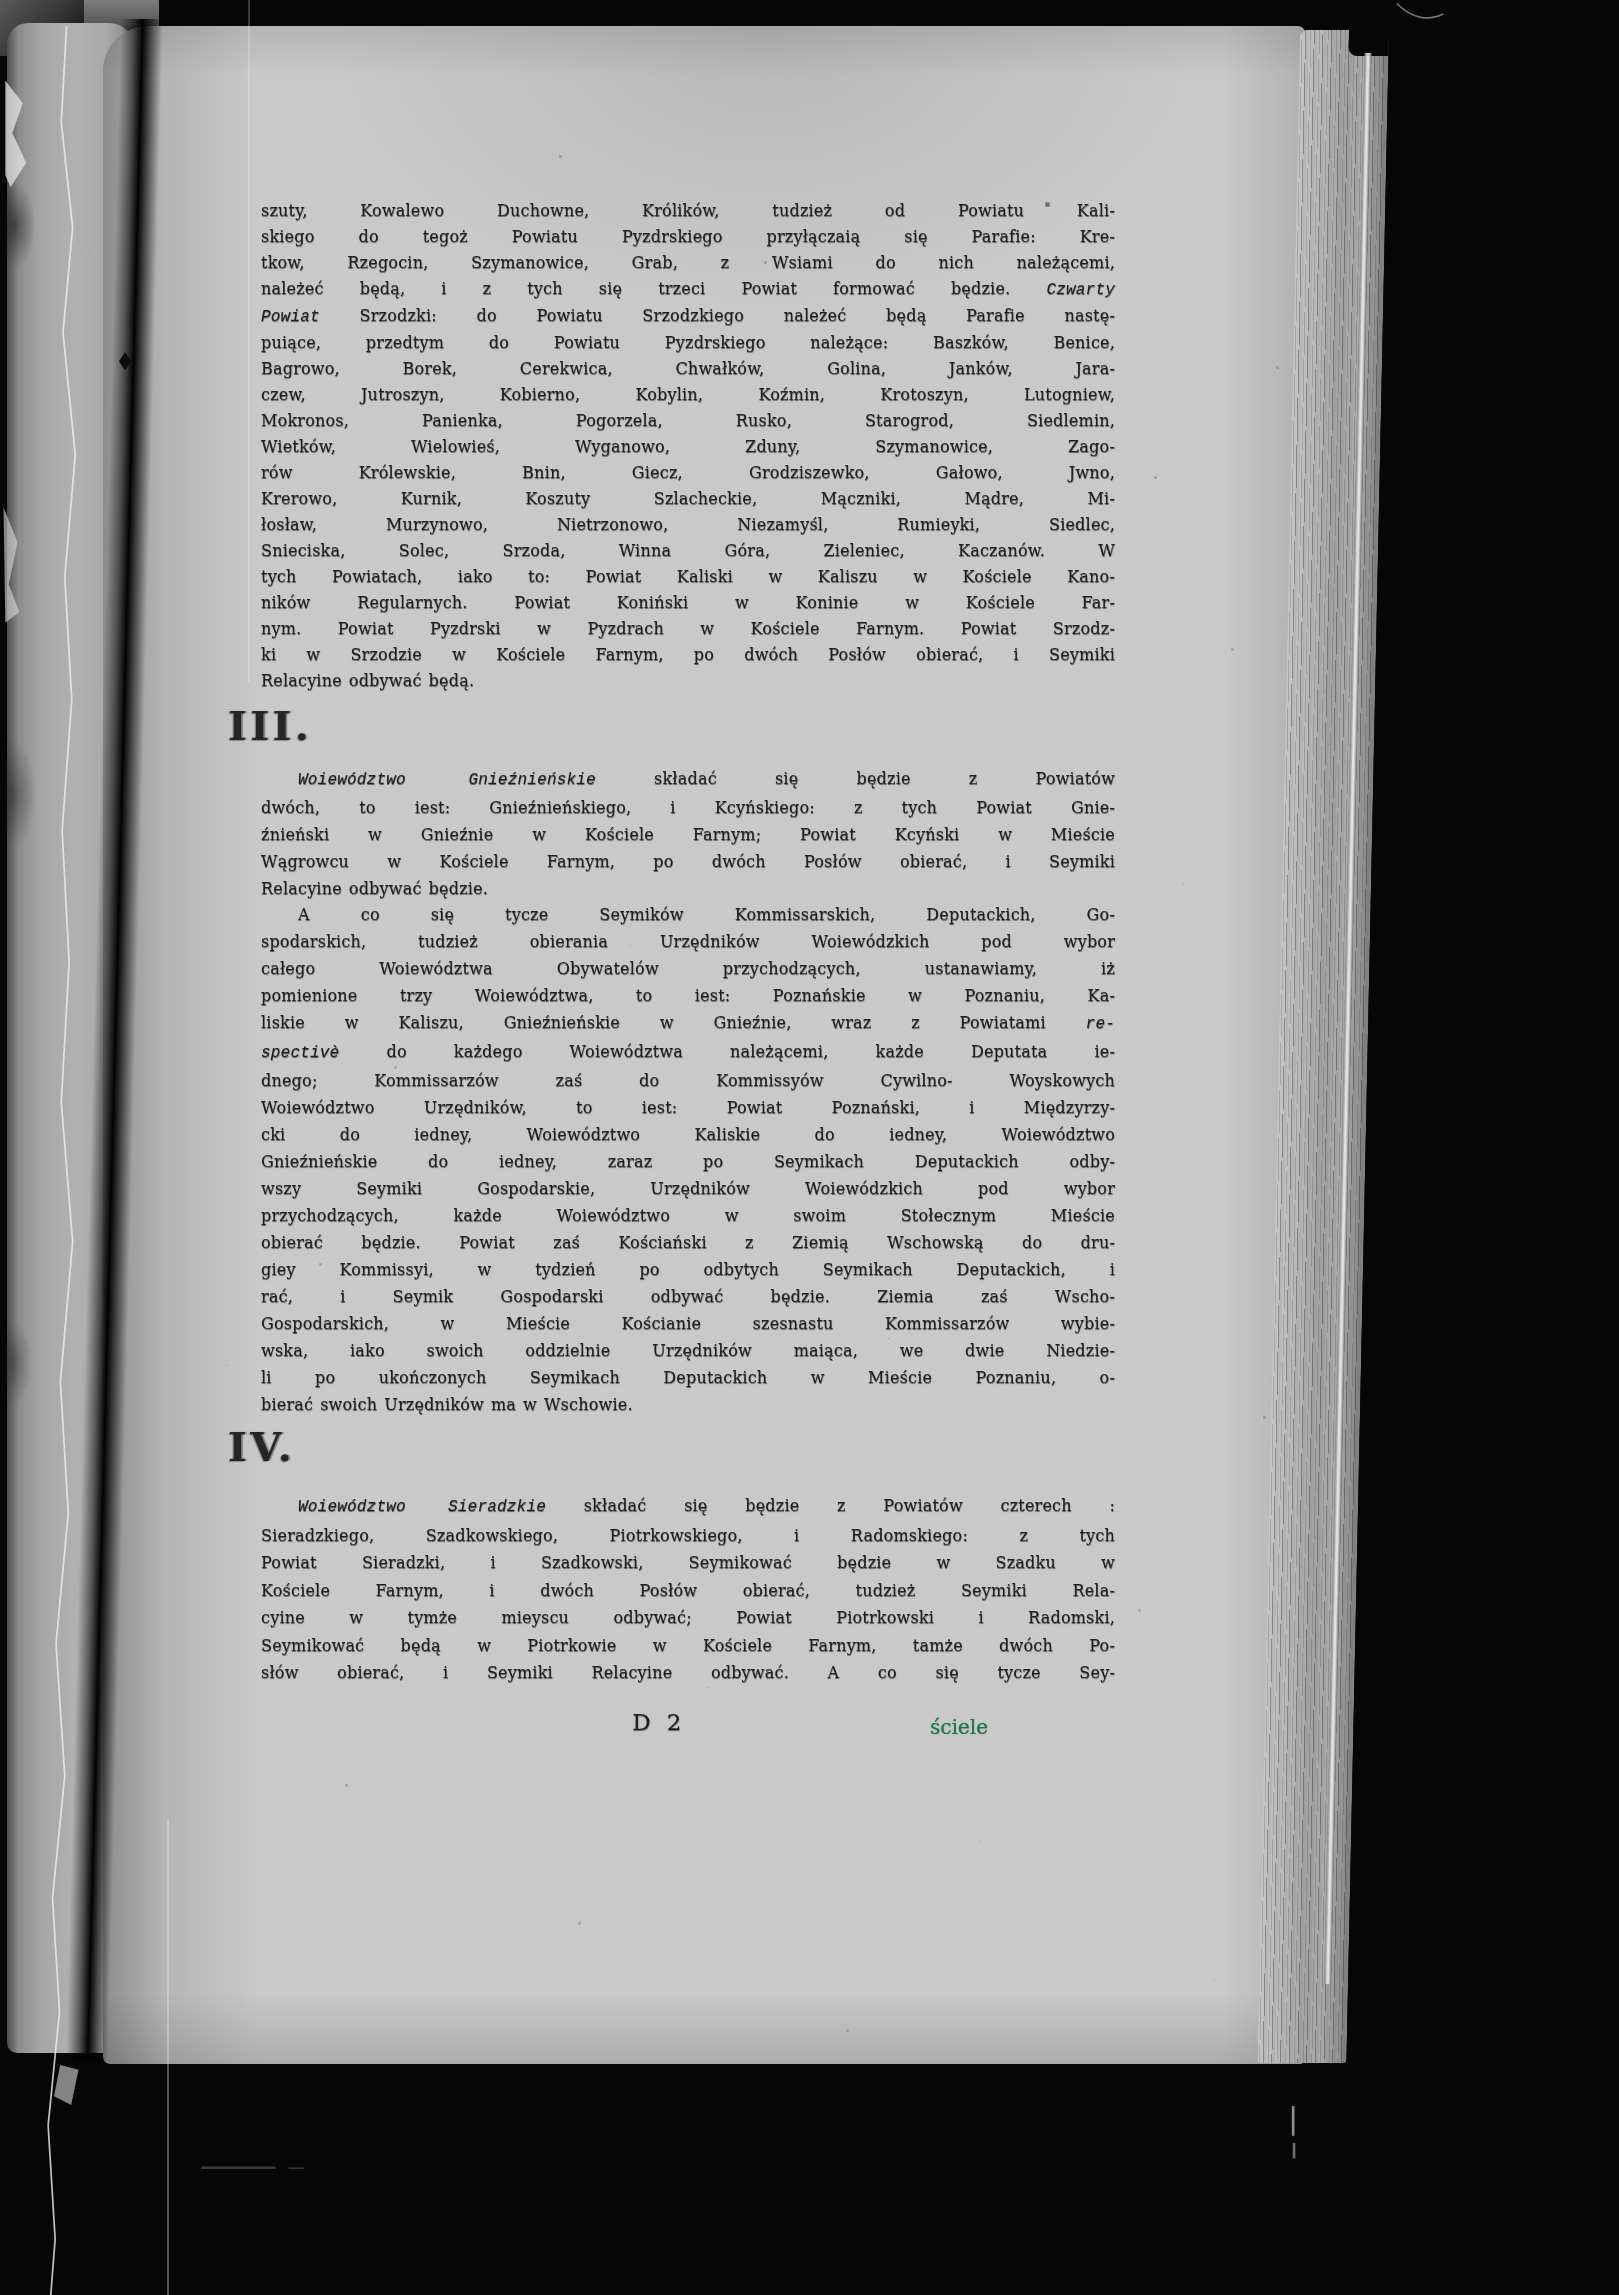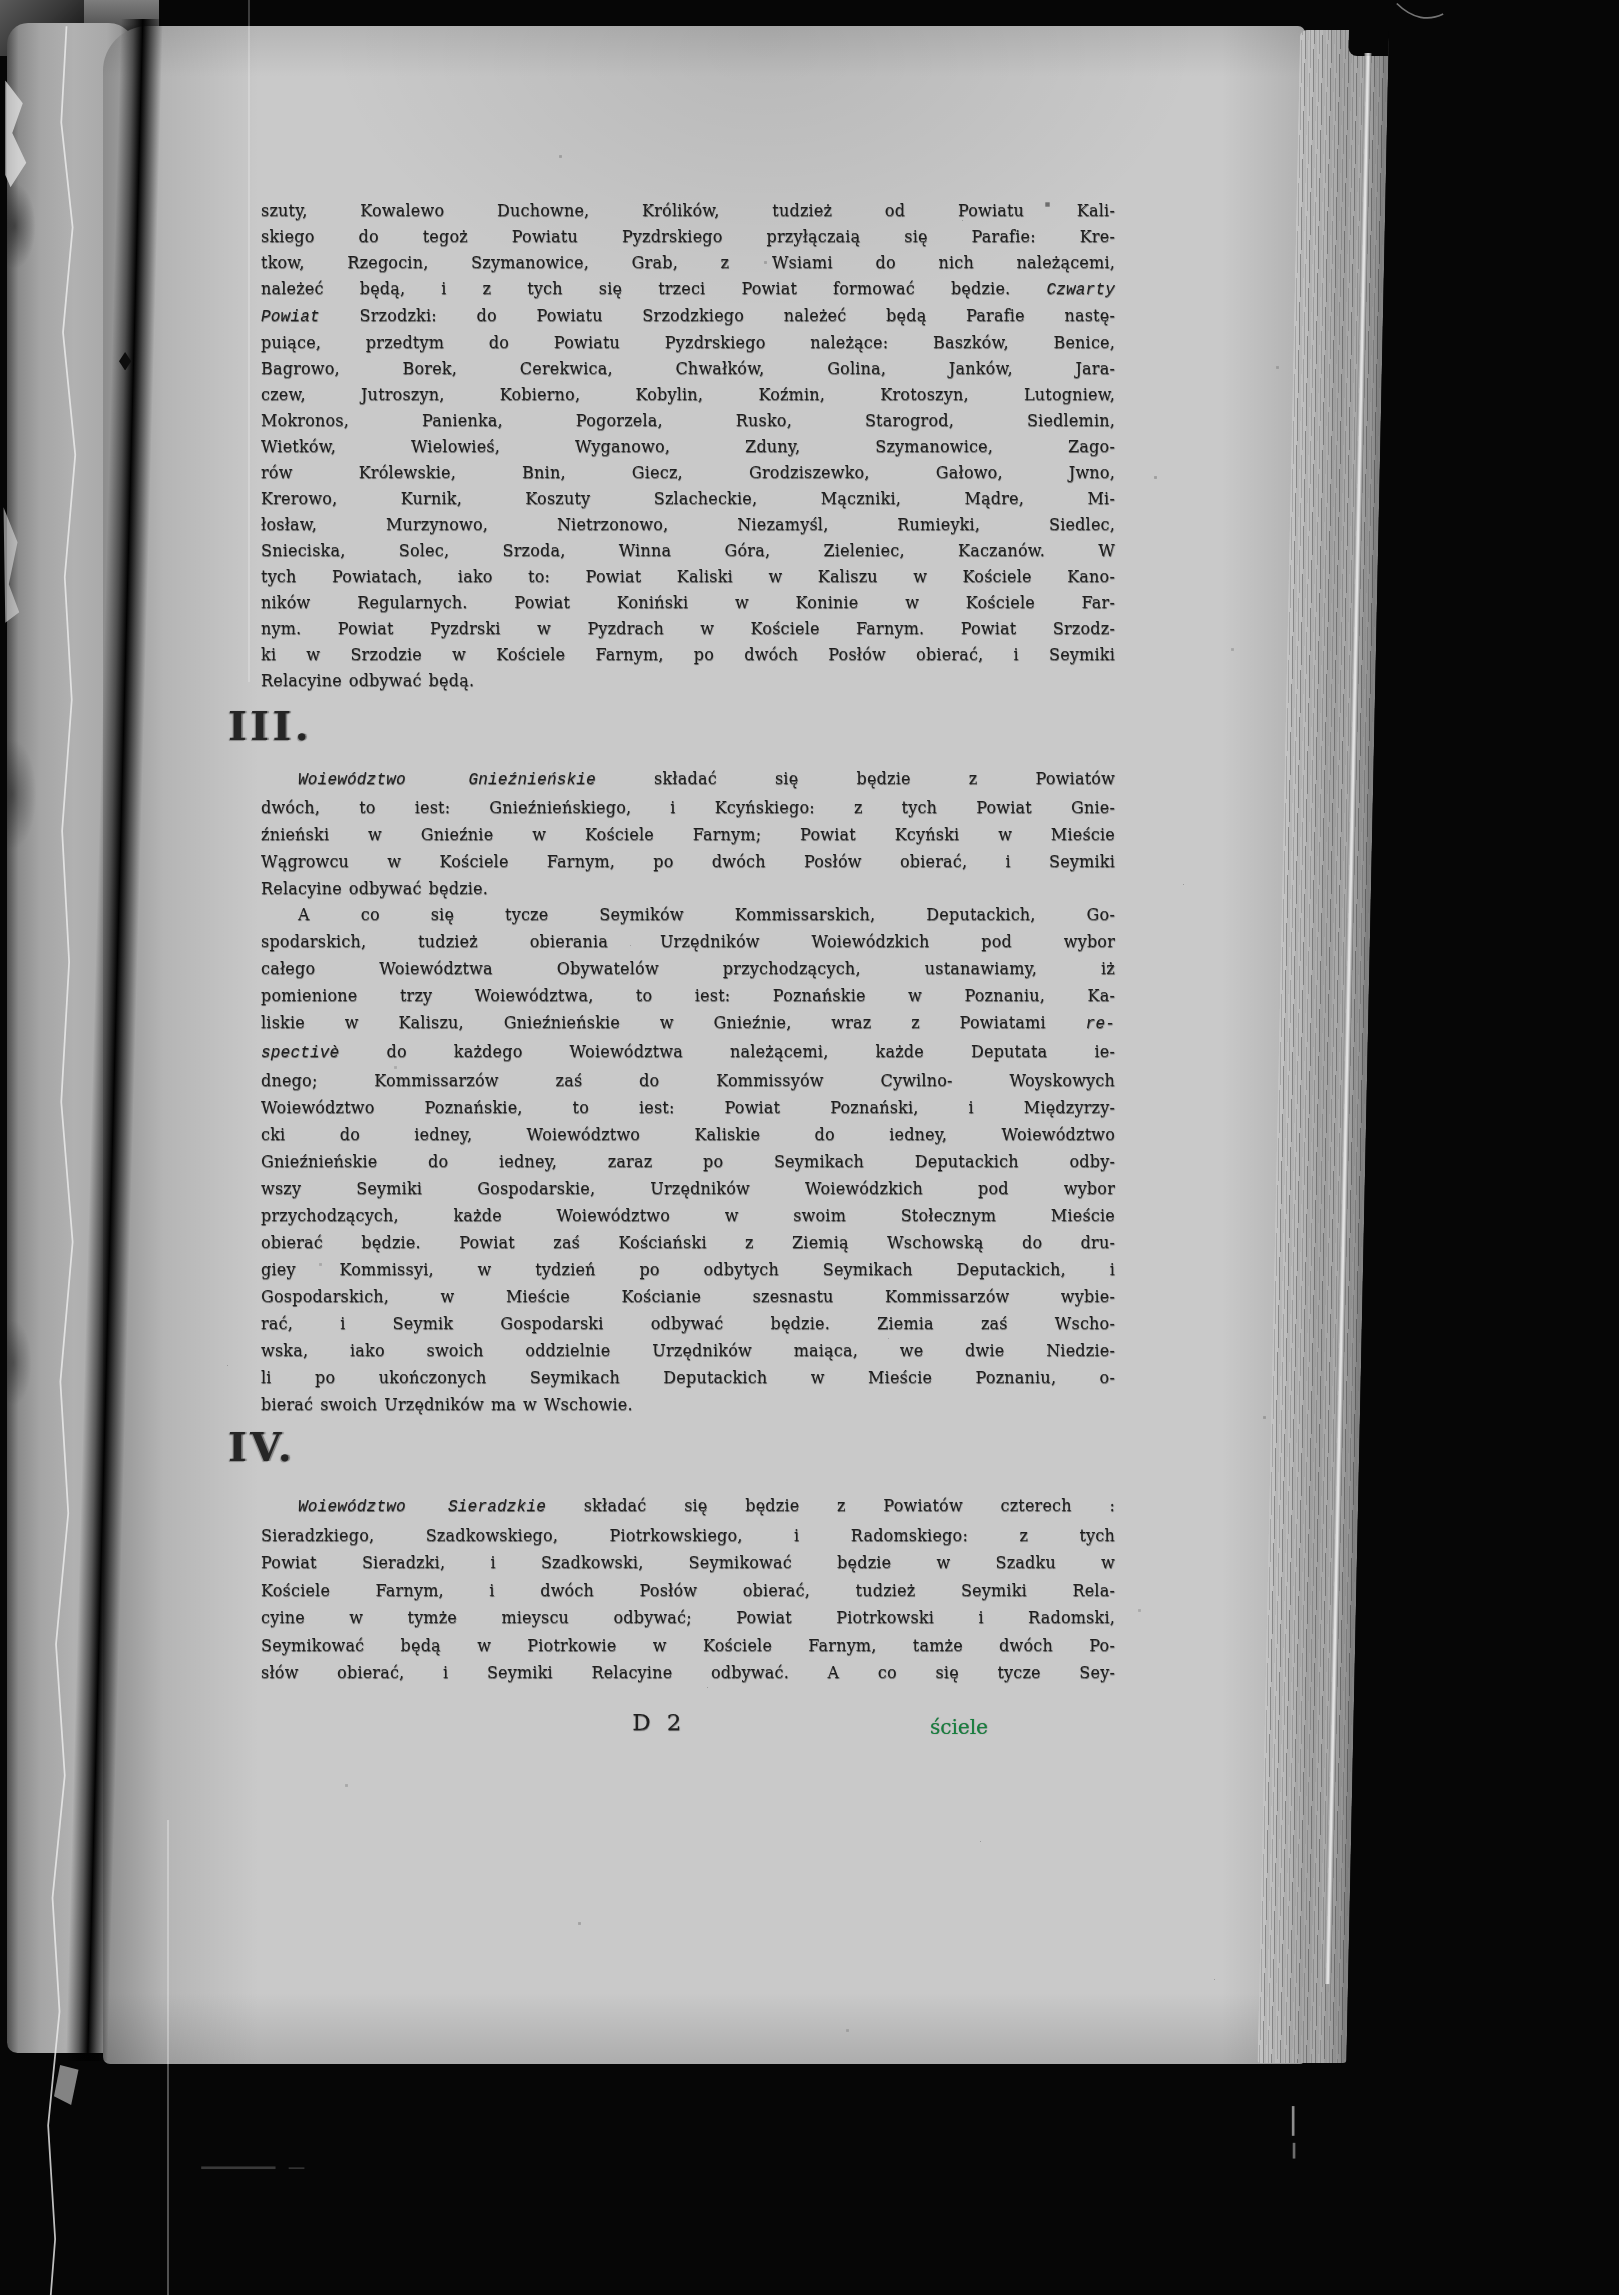--- a/index.html
+++ b/index.html
@@ -150,29 +150,29 @@
       </div>
 
     <div class="para indent" id="para2">
         <div class="line"><span>A co się tycze Seymików Kommissarskich, Deputackich, Go-</span></div>
         <div class="line"><span>spodarskich, tudzież obierania Urzędników Woiewódzkich pod wybor</span></div>
         <div class="line"><span>całego Woiewództwa Obywatelów przychodzących, ustanawiamy, iż</span></div>
         <div class="line"><span>pomienione trzy Woiewództwa, to iest: Poznańskie w Poznaniu, Ka-</span></div>
         <div class="line"><span>liskie w Kaliszu, Gnieźnieńskie w Gnieźnie, wraz z Powiatami </span><span class="em">re-</span></div>
         <div class="line"><span class="em">spectivè</span><span> do każdego Woiewództwa należącemi, każde Deputata ie-</span></div>
         <div class="line"><span>dnego; Kommissarzów zaś do Kommissyów Cywilno- Woyskowych</span></div>
-        <div class="line"><span>Woiewództwo Poznańskie, to iest: Powiat Poznański, i Międzyrzy-</span></div>
+        <div class="line"><span>Woiewództwo Urzędników, to iest: Powiat Poznański, i Międzyrzy-</span></div>
         <div class="line"><span>cki do iedney, Woiewództwo Kaliskie do iedney, Woiewództwo</span></div>
         <div class="line"><span>Gnieźnieńskie do iedney, zaraz po Seymikach Deputackich odby-</span></div>
         <div class="line"><span>wszy Seymiki Gospodarskie, Urzędników Woiewódzkich pod wybor</span></div>
         <div class="line"><span>przychodzących, każde Woiewództwo w swoim Stołecznym Mieście</span></div>
         <div class="line"><span>obierać będzie. Powiat zaś Kościański z Ziemią Wschowską do dru-</span></div>
         <div class="line"><span>giey Kommissyi, w tydzień po odbytych Seymikach Deputackich, i</span></div>
+        <div class="line"><span>rać, i Seymik Gospodarski odbywać będzie. Ziemia zaś Wscho-</span></div>
         <div class="line"><span>Gospodarskich, w Mieście Kościanie szesnastu Kommissarzów wybie-</span></div>
-        <div class="line"><span>rać, i Seymik Gospodarski odbywać będzie. Ziemia zaś Wscho-</span></div>
         <div class="line"><span>wska, iako swoich oddzielnie Urzędników maiąca, we dwie Niedzie-</span></div>
         <div class="line"><span>li po ukończonych Seymikach Deputackich w Mieście Poznaniu, o-</span></div>
         <div class="line end"><span>bierać swoich Urzędników ma w Wschowie.</span></div>
       </div>
 
     <h2 class="heading h4">IV.</h2>
 
     <div class="para indent" id="para3">
         <div class="line"><span class="em">Woiewództwo Sieradzkie</span><span> składać się będzie z Powiatów czterech :</span></div>
         <div class="line"><span>Sieradzkiego, Szadkowskiego, Piotrkowskiego, i Radomskiego: z tych</span></div>

